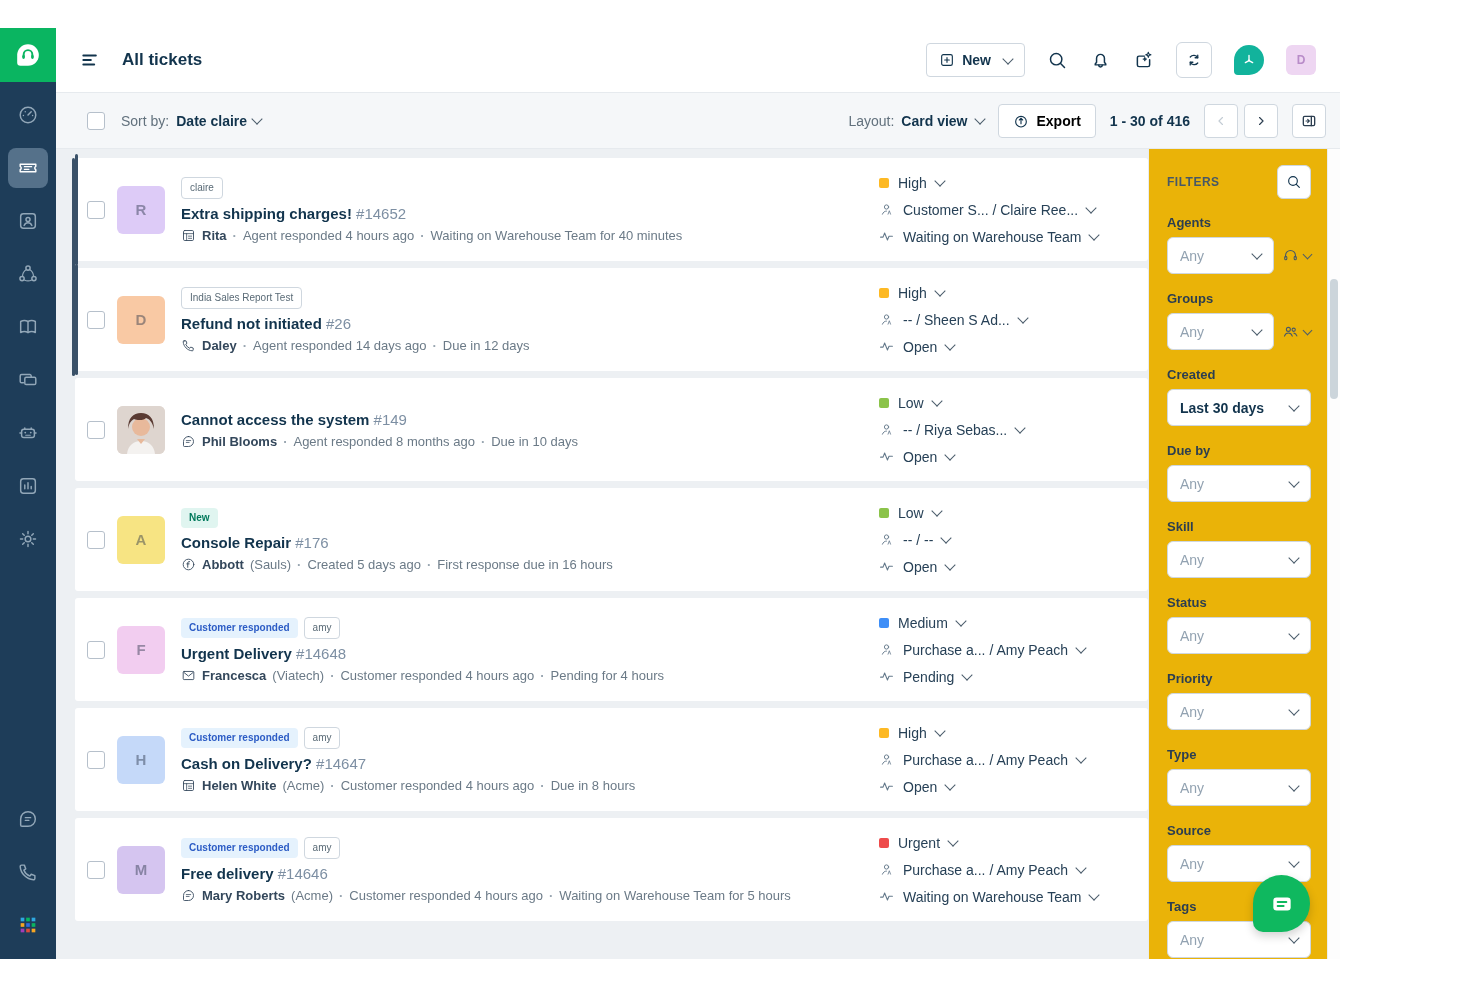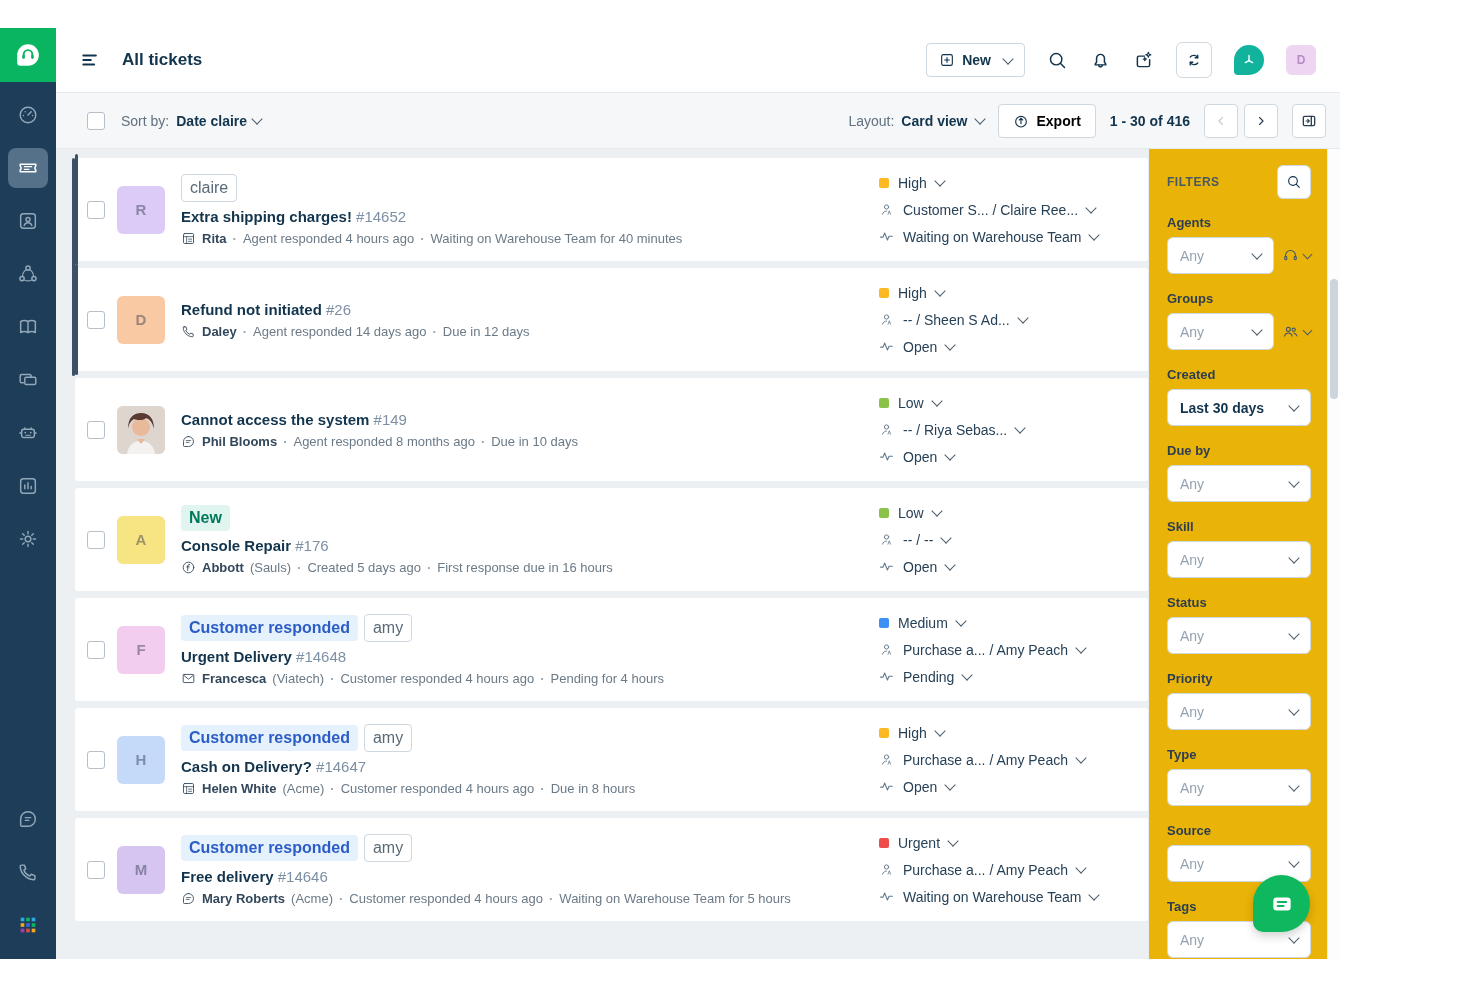--- a/index.html
+++ b/index.html
@@ -49,21 +49,21 @@
   .content{flex:1;display:flex;background:#edf0f3;min-height:0;}
   .list-wrap{width:1092px;padding:9px 0 0 19px;position:relative;box-sizing:border-box;flex-shrink:0;}
   .scroll-ind{position:absolute;left:16px;top:9px;width:3px;height:218px;background:#3a5168;border-radius:2px;}
   .card{width:1073px;min-height:103px;background:#fff;border-radius:3px;margin-bottom:7px;display:flex;align-items:center;
         padding:12px 14px 12px 12px;box-sizing:border-box;position:relative;cursor:pointer;}
   .card .cbx{margin-right:12px;}
   .avatar{width:48px;height:48px;border-radius:6px;display:flex;align-items:center;justify-content:center;
           font-size:15px;color:rgba(40,50,70,.45);font-weight:bold;margin-right:16px;flex-shrink:0;overflow:hidden;}
   .c-body{display:flex;flex-direction:column;gap:6px;min-width:0;flex:1;}
   .badge-row{display:flex;gap:6px;align-items:center;}
-  .badge{font-size:16px;line-height:1;padding:5px 8px;border-radius:4px;white-space:nowrap;}
+  .badge{font-size:10px;line-height:1;padding:5px 8px;border-radius:4px;white-space:nowrap;}
   .badge.tag{background:#fff;border:1px solid #cfd7df;color:#596a76;}
   .badge.new{background:#e0f5f0;color:#00795b;font-weight:bold;}
   .badge.responded{background:#e5f2fd;color:#2c5cc5;font-weight:bold;}
   .t-title{font-size:15px;font-weight:bold;color:#12344d;}
   .t-id{font-weight:normal;color:#7d8fa3;}
   .meta{display:flex;align-items:center;gap:6px;font-size:13px;color:#6b7a87;}
   .meta .src{color:#33475b;display:flex;}
   .meta .src svg{stroke:#33475b;fill:none;stroke-width:1.4;stroke-linecap:round;stroke-linejoin:round;}
   .meta b{color:#33475b;}
   .dot{color:#98a5b0;font-weight:bold;}
@@ -342,20 +342,23 @@
         <span>Waiting on Warehouse Team</span>
                 <span class="chev" style="margin-left:0"></span>
       </div>
     </div>
   </div>
 
   <div class="card unread">
     <span class="cbx"></span>
     <span class="avatar" style="background: rgb(249, 201, 164);">D</span>
     <div class="c-body">
+      <div class="badge-row">
+                <span class="badge tag">India Sales Report Test</span>
+              </div>
       <div class="t-title"><span>Refund not initiated</span> <span class="t-id">#26</span></div>
       <div class="meta">
         <span class="src">
                   <svg width="15" height="15" viewBox="0 0 24 24">
                     <path d="M5 4.5h3l1.5 4-2 1.5a12 12 0 0 0 6.5 6.5l1.5-2 4 1.5v3a1.5 1.5 0 0 1-1.6 1.5C10.4 20 4 13.6 3.5 6.1A1.5 1.5 0 0 1 5 4.5z"></path>
                   </svg>
                 </span>
         <b>Daley</b>
       <span class="dot">·</span>
                 <span>Agent responded 14 days ago</span>

